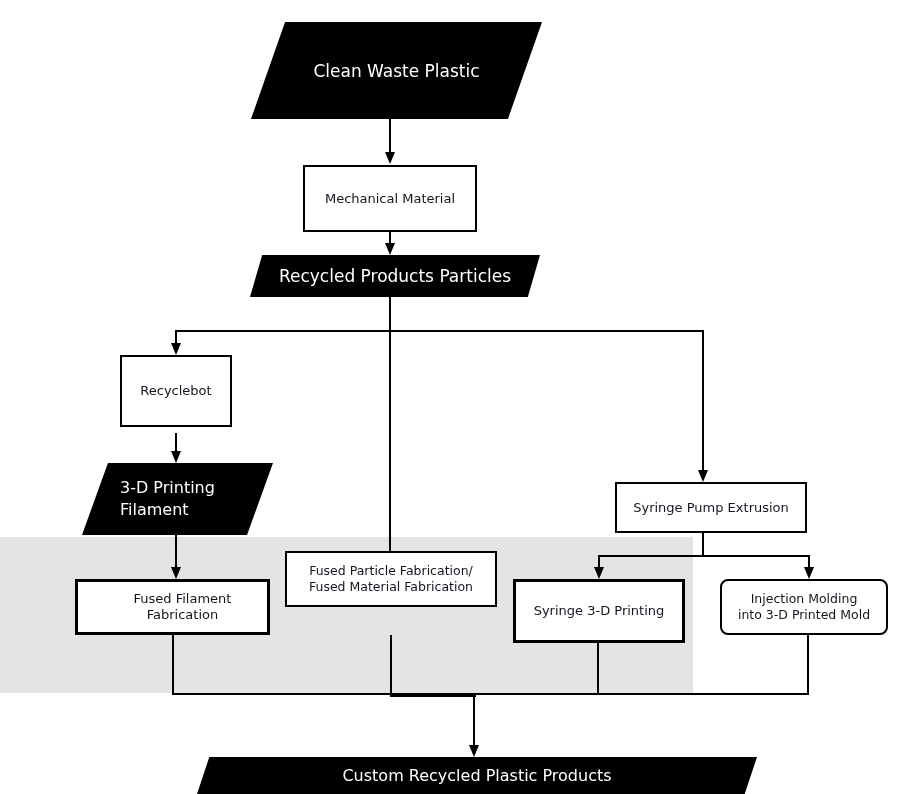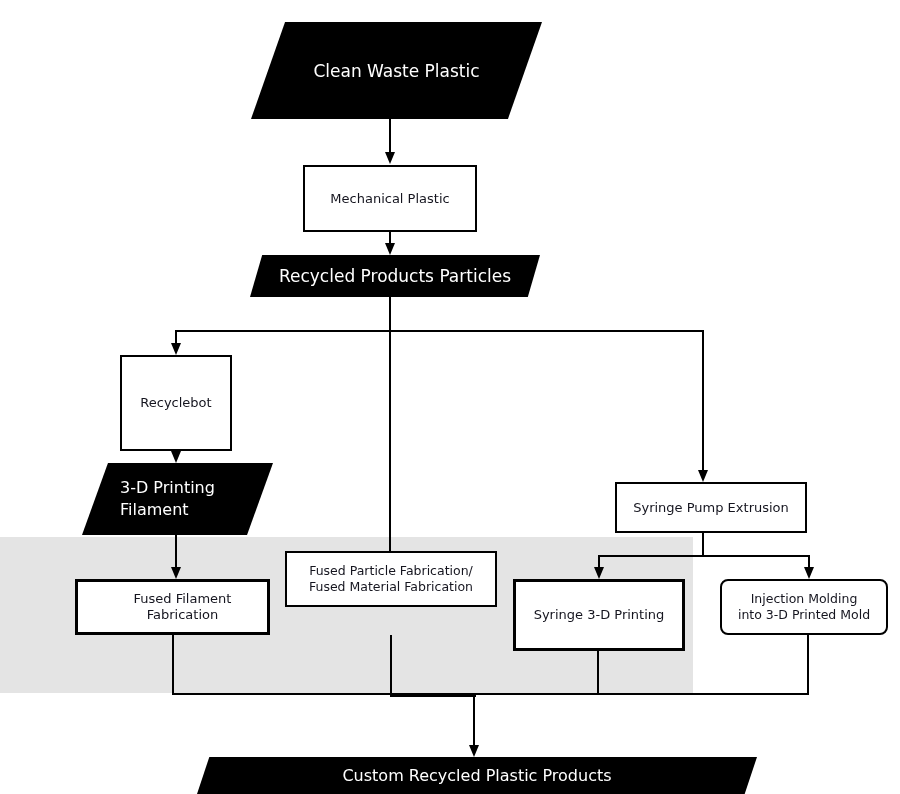--- a/index.html
+++ b/index.html
@@ -121,43 +121,43 @@
       <span style="display:block;">3-D Printing</span>
       <span style="display:block;">Filament</span>
     </span>
   </div>
 
   <div class="para fs16" style="left:197px;top:757px;width:560px;height:37px;clip-path:polygon(2.2% 0,100% 0,97.8% 100%,0 100%);">
     <span>Custom Recycled Plastic Products</span>
   </div>
 
   <div class="box" style="left:303px;top:165px;width:174px;height:67px;">
-    <span>Mechanical Plastic</span>
+    <span>Mechanical Material</span>
   </div>
 
-  <div class="box" style="left:120px;top:355px;width:112px;height:96px;">
+  <div class="box" style="left:120px;top:355px;width:112px;height:72px;">
     <span>Recyclebot</span>
   </div>
 
   <div class="box" style="left:615px;top:482px;width:192px;height:51px;">
     <span>Syringe Pump Extrusion</span>
   </div>
 
   <div class="box thick" style="left:75px;top:579px;width:195px;height:56px;padding-left:20px;">
     <span>Fused Filament Fabrication</span>
   </div>
 
   <div class="box" style="left:285px;top:551px;width:212px;height:56px;font-size:12.5px;">
     <span>
       <span style="display:block;">Fused Particle Fabrication/</span>
       <span style="display:block;">Fused Material Fabrication</span>
     </span>
   </div>
 
-  <div class="box thick" style="left:513px;top:579px;width:172px;height:72px;">
+  <div class="box thick" style="left:513px;top:579px;width:172px;height:64px;">
     <span>Syringe 3-D Printing</span>
   </div>
 
   <div class="box" style="left:720px;top:579px;width:168px;height:56px;font-size:12.5px;border-radius:8px;">
     <span>
       <span style="display:block;">Injection Molding</span>
       <span style="display:block;">into 3-D Printed Mold</span>
     </span>
   </div>
 

